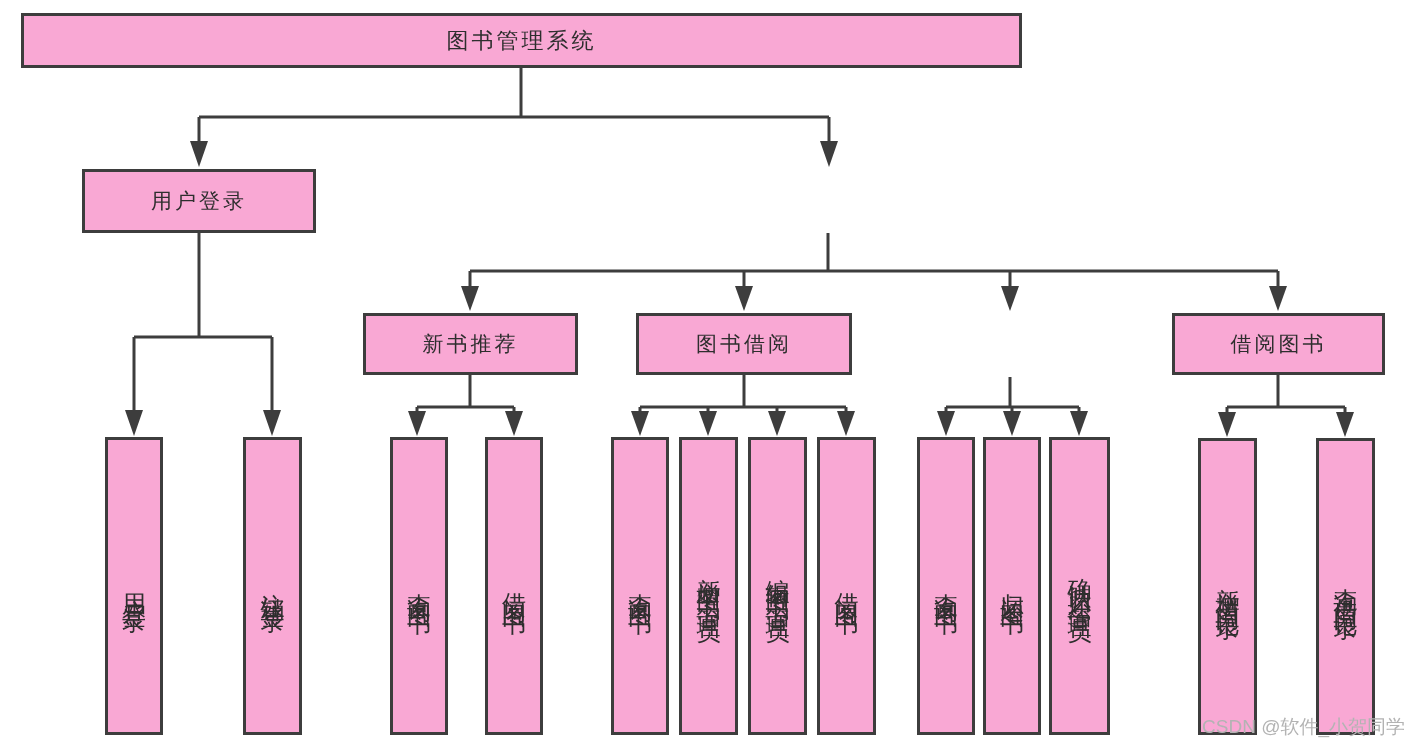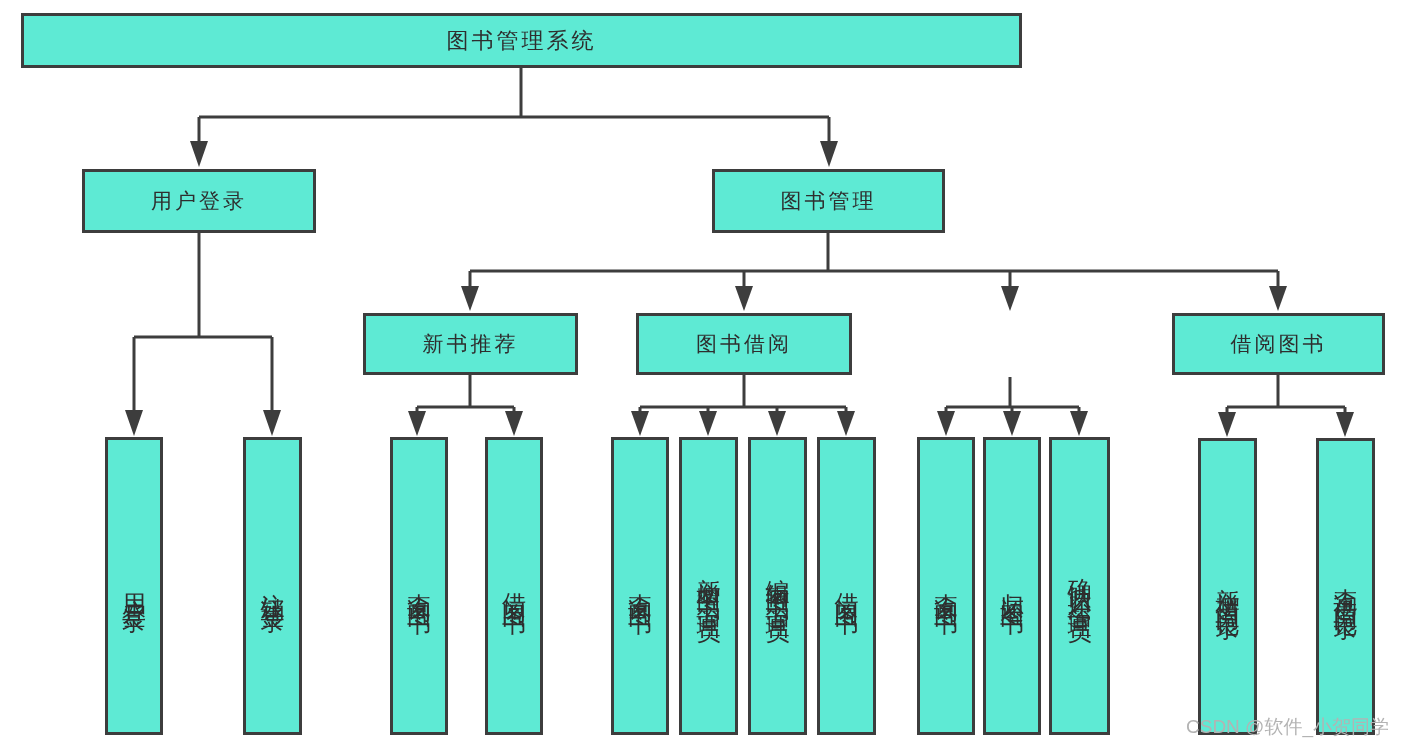--- a/index.html
+++ b/index.html
@@ -10,38 +10,38 @@
   }
   html,body{margin:0;padding:0;}
   body{
     width:1405px;height:747px;position:relative;overflow:hidden;
     background:var(--bg);
     font-family:"Liberation Sans","DejaVu Sans",sans-serif;
   }
   #stage{position:absolute;left:0;top:0;width:1405px;height:747px;}
   .node{
     position:absolute;box-sizing:border-box;
-    border:3px solid var(--line);background:#5eead4;
+    border:3px solid var(--line);background:#f9a8d4;
     display:flex;align-items:center;justify-content:center;
     color:var(--text);
   }
   .node.h{font-size:21px;letter-spacing:3px;white-space:nowrap;}
   .node.root{font-size:22px;}
   .node.v span{
     writing-mode:vertical-rl;
     font-size:24px;letter-spacing:6px;line-height:1;
     white-space:nowrap;
   }
   svg.wires{position:absolute;left:0;top:0;pointer-events:none;}
   svg.wires path{stroke:var(--line);stroke-width:3;fill:none;}
   svg.wires polygon{fill:var(--line);stroke:none;}
   .watermark{
     position:absolute;left:1186px;top:714px;width:219px;
     font-size:19px;color:var(--watermark);
-    white-space:nowrap;text-align:left;
+    white-space:nowrap;text-align:right;
   }
 </style>
 </head>
 <body>
 
 <div id="stage">
 
   <svg class="wires" width="1405" height="747" viewBox="0 0 1405 747">
 
     <path d="M521,68 V117"></path>
@@ -104,23 +104,20 @@
     <polygon points="1336,412 1354,412 1345,437"></polygon>
   </svg>
 
   <div class="node h root" style="left:21px;top:13px;width:1001px;height:55px">
     <span>图书管理系统</span>
   </div>
 
   <div class="node h" style="left:82px;top:169px;width:234px;height:64px">
     <span>用户登录</span>
   </div>
-  <div class="node h" style="left:712px;top:169px;width:233px;height:64px">
-    <span>图书管理</span>
-  </div>
 
   <div class="node h" style="left:636px;top:313px;width:216px;height:62px">
     <span>图书借阅</span>
   </div>
   <div class="node h" style="left:363px;top:313px;width:215px;height:62px">
     <span>新书推荐</span>
   </div>
   <div class="node h" style="left:1172px;top:313px;width:213px;height:62px">
     <span>借阅图书</span>
   </div>

